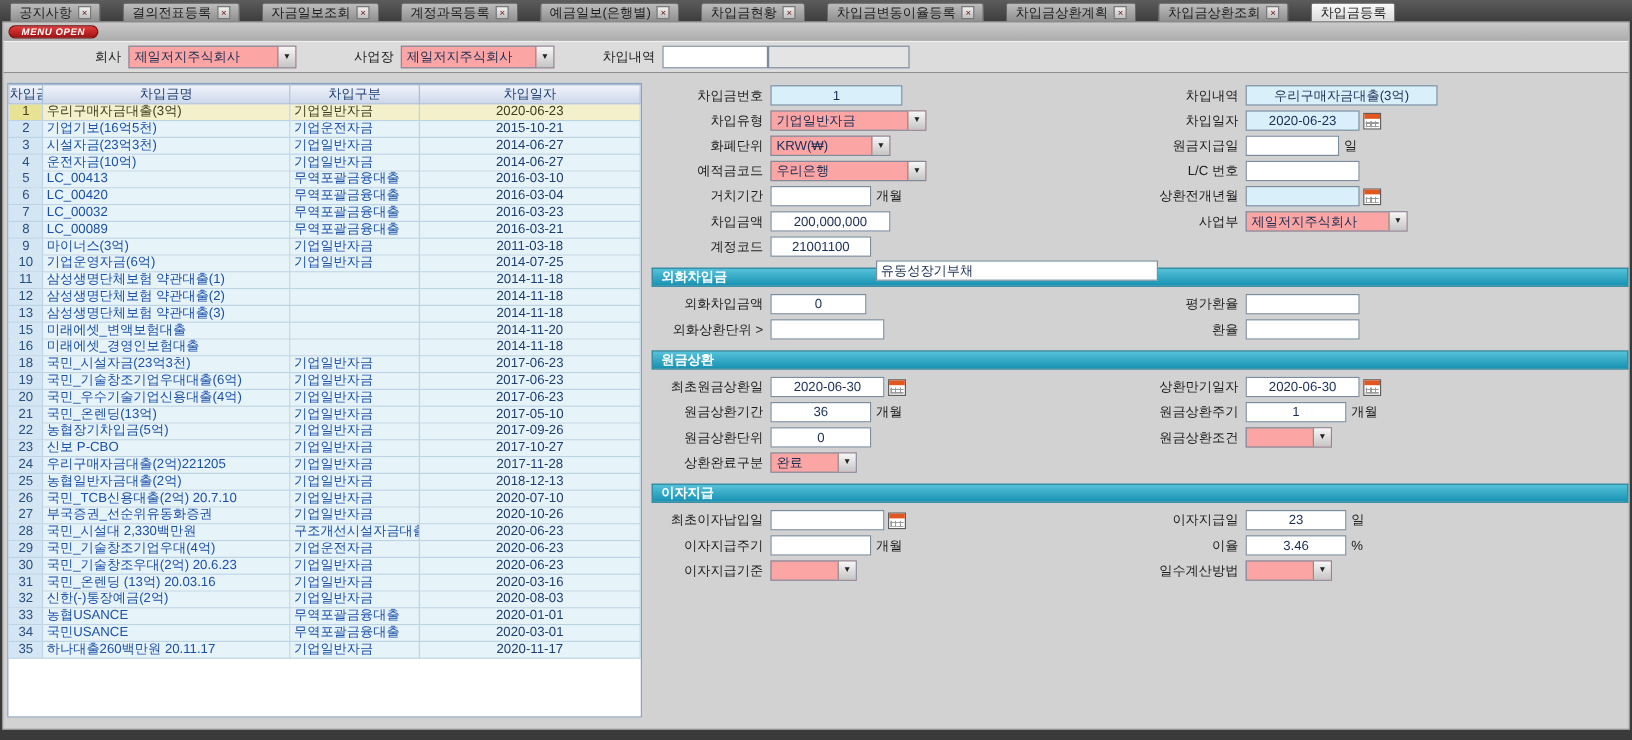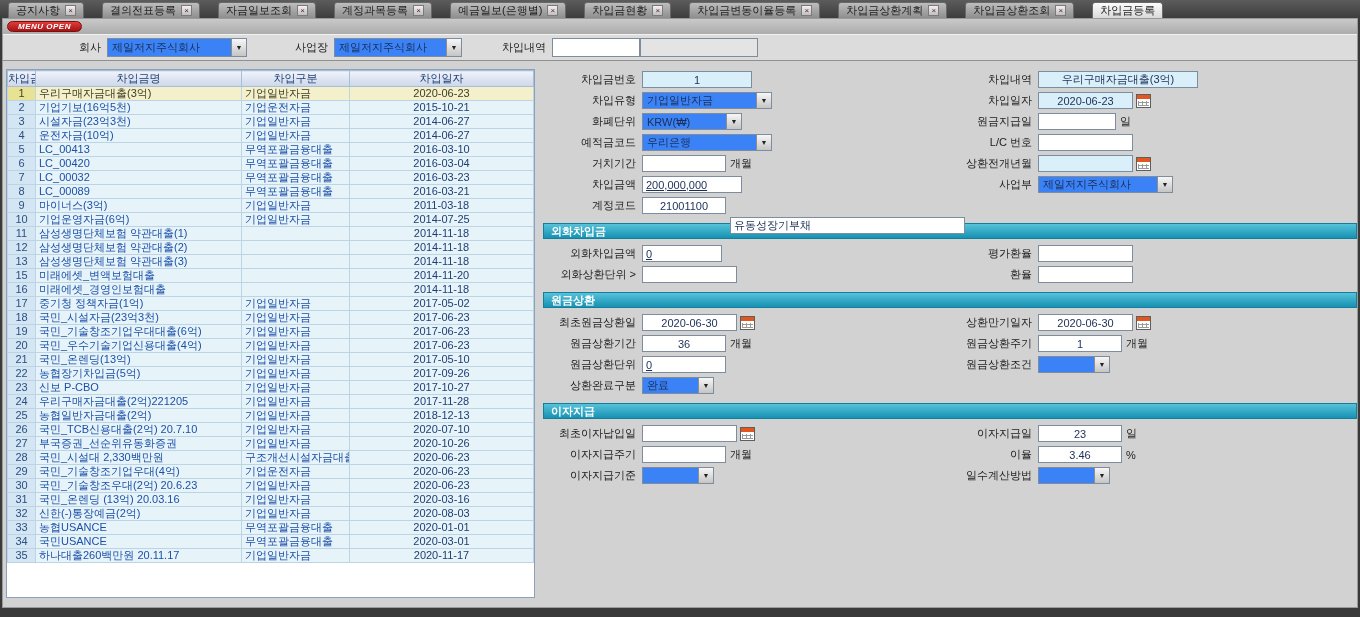--- a/index.html
+++ b/index.html
@@ -31,23 +31,23 @@
   .form-row { height:27px; background:#dcdcdc; border-top:1px solid #f2f2f2;
     border-bottom:1px solid #8f8f8f; display:flex; align-items:center; }
   .form-label { color:#1c1c1c; margin-right:6px; }
   .content { position:relative; height:546px; background:#d2d2d2; }
 
   
   .fld { height:17px; border:1px solid #7d8d9e; background:#fff; font-size:11px;
     padding:0 3px; font-family:inherit; color:#1b2f55; }
   .fld.hl { background:#d9f0fb; }
   .fld.ctr { text-align:center; }
-  .fld.num { text-align:left;text-decoration:underline; }
+  .fld.num { text-align:center; }
   .funit { margin-left:4px; color:#1c1c1c; }
-  .combo { display:flex; align-items:stretch; height:17px; border:1px solid #7d8d9e; background:#3b82f6;justify-content:space-between; }
+  .combo { display:flex; align-items:stretch; height:17px; border:1px solid #7d8d9e; background:#fca5a5;justify-content:space-between; }
   .ctxt { flex:1; padding:0 4px; display:flex; align-items:center; color:#1b2f55;
     overflow:hidden; white-space:nowrap; }
   .cbtn { width:15px; background:linear-gradient(#f7f7f7,#c5c5c5); border-left:1px solid #8d8d8d;
     display:flex; align-items:center; justify-content:center; font-size:7px; color:#222; }
   .cal { width:15px; height:14px; margin-left:3px; display:inline-block; position:relative;
     background:#fff; border:1px solid #5e5e5e; flex:none; }
   .cal::before { content:''; position:absolute; left:0; top:0; right:0; height:4px; background:#e2571f; }
   .cal::after { content:''; position:absolute; left:1px; top:6px; right:1px; bottom:1px;
     background:repeating-linear-gradient(90deg,#9a9a9a 0 1px,transparent 1px 4px),
                repeating-linear-gradient(0deg,#9a9a9a 0 1px,transparent 1px 3px); }
@@ -253,26 +253,20 @@
               <td class="col2"></td>
               <td class="col3">2014-11-20</td>
             </tr>
             <tr>
               <td class="col0">16</td>
               <td class="col1">미래에셋_경영인보험대출</td>
               <td class="col2"></td>
               <td class="col3">2014-11-18</td>
             </tr>
             <tr>
-              <td class="col0">17</td>
-              <td class="col1">중기청 정책자금(1억)</td>
-              <td class="col2">기업일반자금</td>
-              <td class="col3">2017-05-02</td>
-            </tr>
-            <tr>
               <td class="col0">18</td>
               <td class="col1">국민_시설자금(23억3천)</td>
               <td class="col2">기업일반자금</td>
               <td class="col3">2017-06-23</td>
             </tr>
             <tr>
               <td class="col0">19</td>
               <td class="col1">국민_기술창조기업우대대출(6억)</td>
               <td class="col2">기업일반자금</td>
               <td class="col3">2017-06-23</td>

